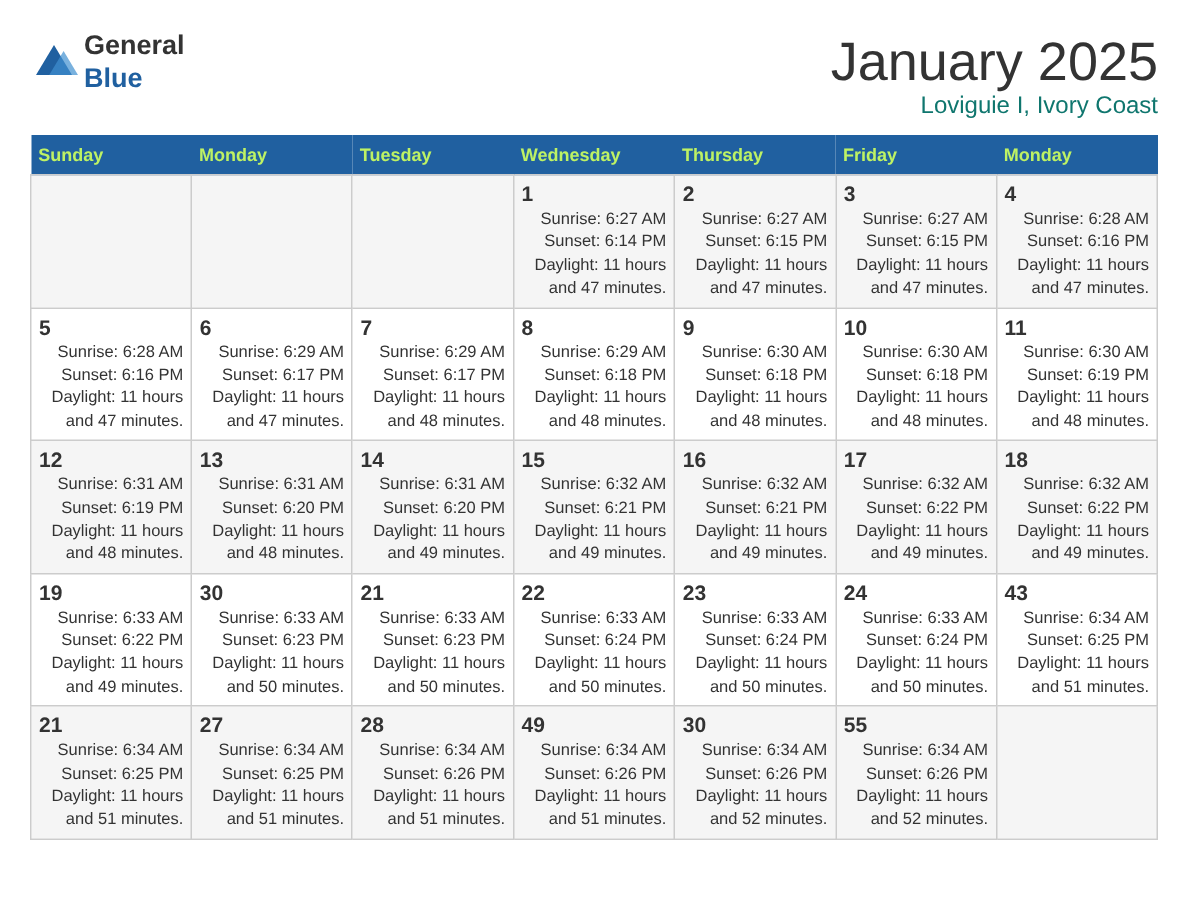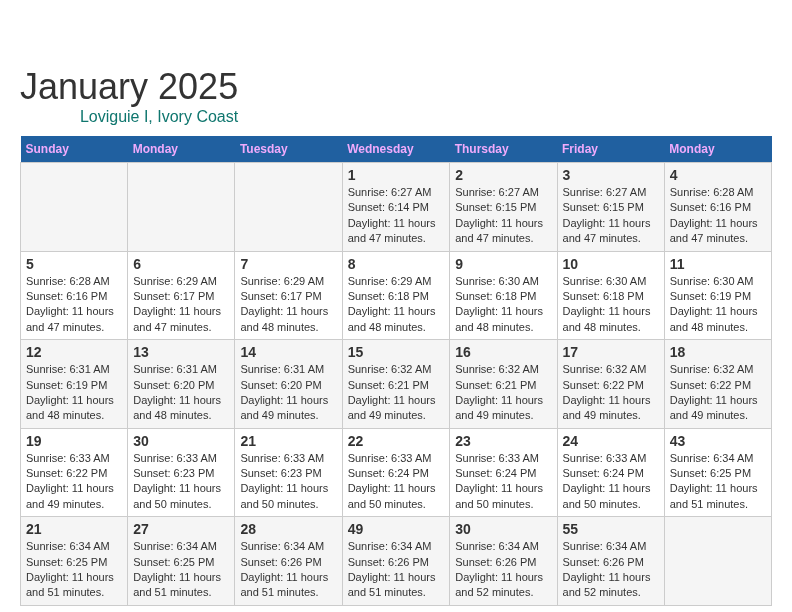--- a/index.html
+++ b/index.html
@@ -27,39 +27,38 @@
     }
     .logo-general { color: #333; }
     .logo-blue { color: #2060a0; }
     .logo-icon {
       width: 32px;
       height: 32px;
       margin-right: 4px;
     }
     .title-block {
       text-align: right;
-      margin-top: 46px;
     }
     .month-title {
       font-size: 36px;
       font-weight: normal;
       color: #333;
     }
     .location-title {
       font-size: 16px;
       color: #0f766e;
     }
     table {
       width: 100%;
       border-collapse: collapse;
       font-size: 11px;
     }
     thead tr th {
       background-color: #2060a0;
-      color: #f0abfc;
+      color: #bef264;
       text-align: left;
       padding: 6px 5px;
       font-size: 12px;
       font-weight: bold;
     }
     tbody tr td {
       border: 1px solid #ccc;
       vertical-align: top;
       padding: 4px 5px;
       height: 80px;
@@ -74,26 +73,37 @@
     .day-number {
       font-size: 14px;
       font-weight: bold;
       color: #333;
       display: block;
       margin-bottom: 2px;
     }
     .day-info {
       color: #333;
       line-height: 1.4;
+      text-align: right;
     }
   </style>
 </head>
 <body>
 
 <div class="header">
+  <div class="logo">
+    <svg class="logo-icon" viewBox="0 0 40 40">
+      <polygon points="20,5 35,30 5,30" fill="#2060a0"></polygon>
+      <polygon points="28,10 40,30 16,30" fill="#4090d0" opacity="0.7"></polygon>
+    </svg>
+    <div class="logo-text">
+      <span class="logo-general">General</span><br>
+      <span class="logo-blue">Blue</span>
+    </div>
+  </div>
   <div class="title-block">
     <div class="month-title">January 2025</div>
     <div class="location-title">Loviguie I, Ivory Coast</div>
   </div>
 </div>
 
 <table>
   <thead>
     <tr>
     <th>Sunday</th>

